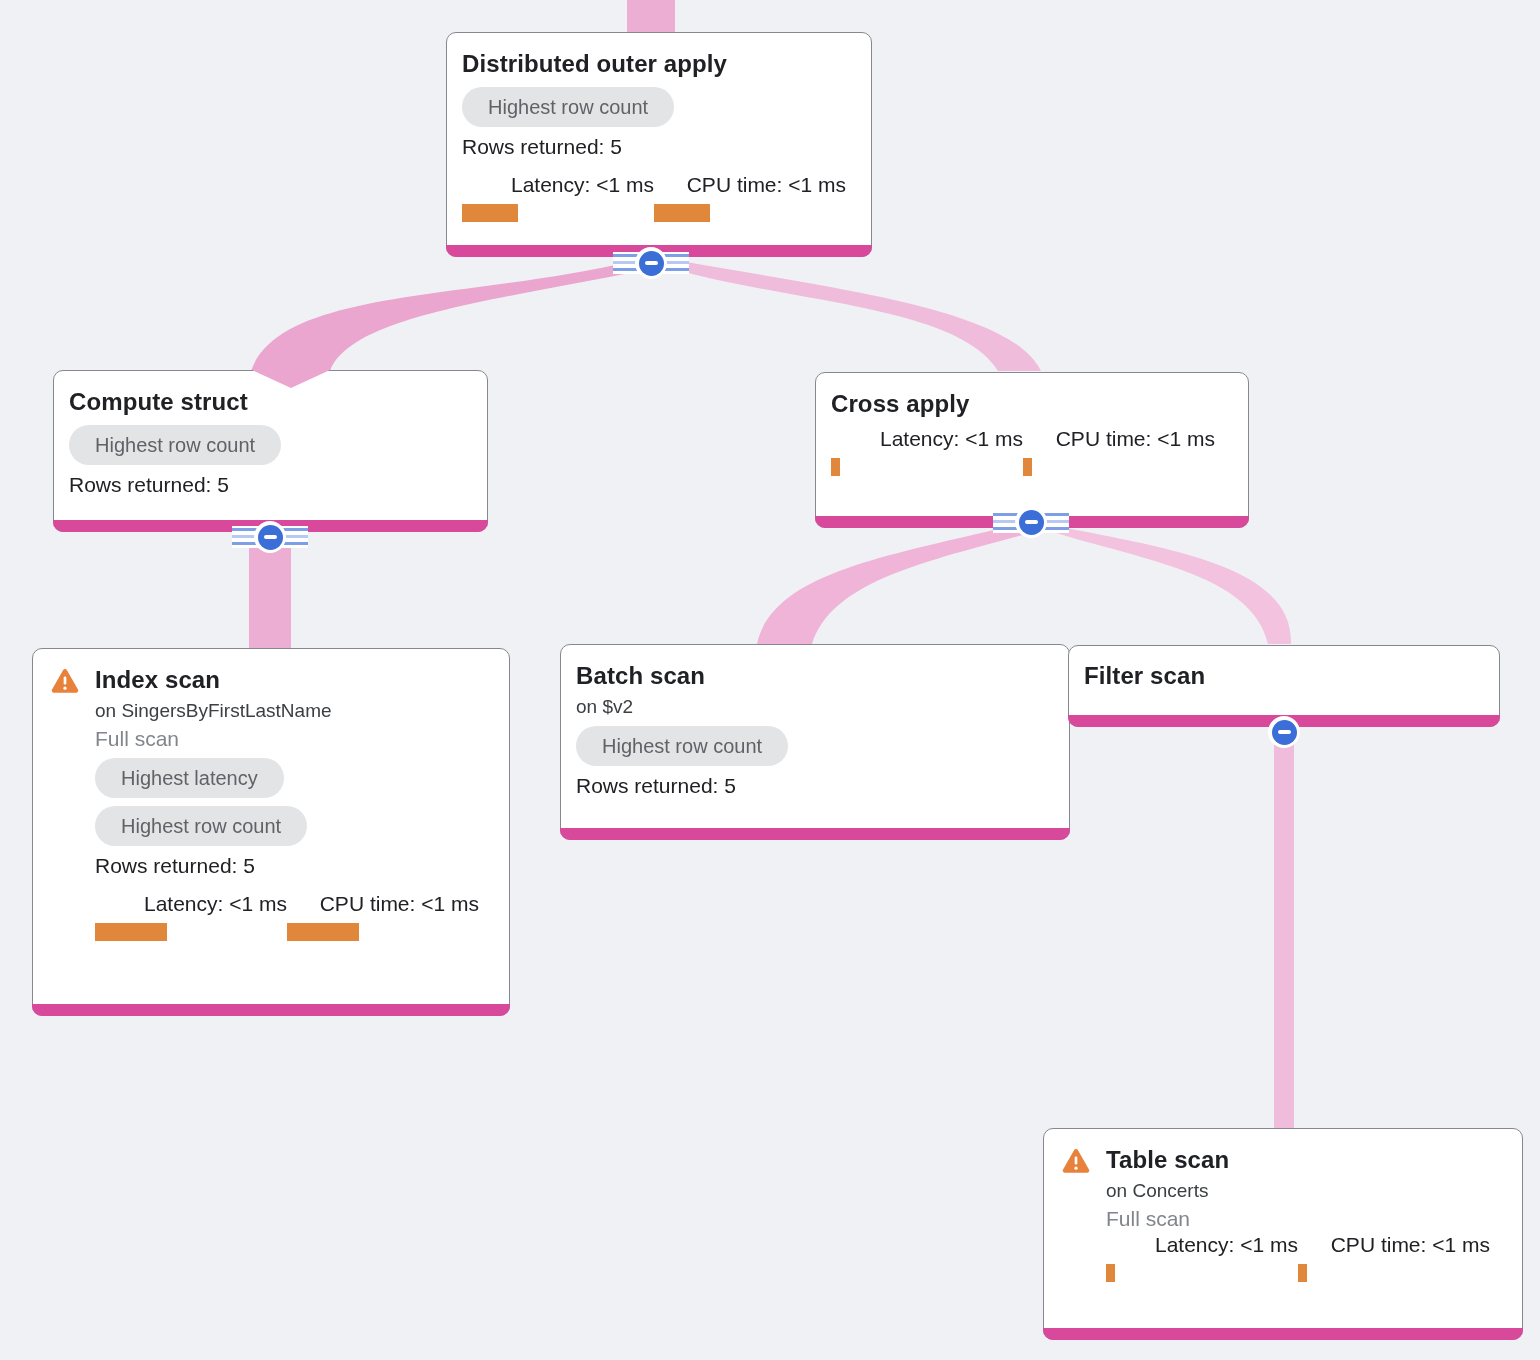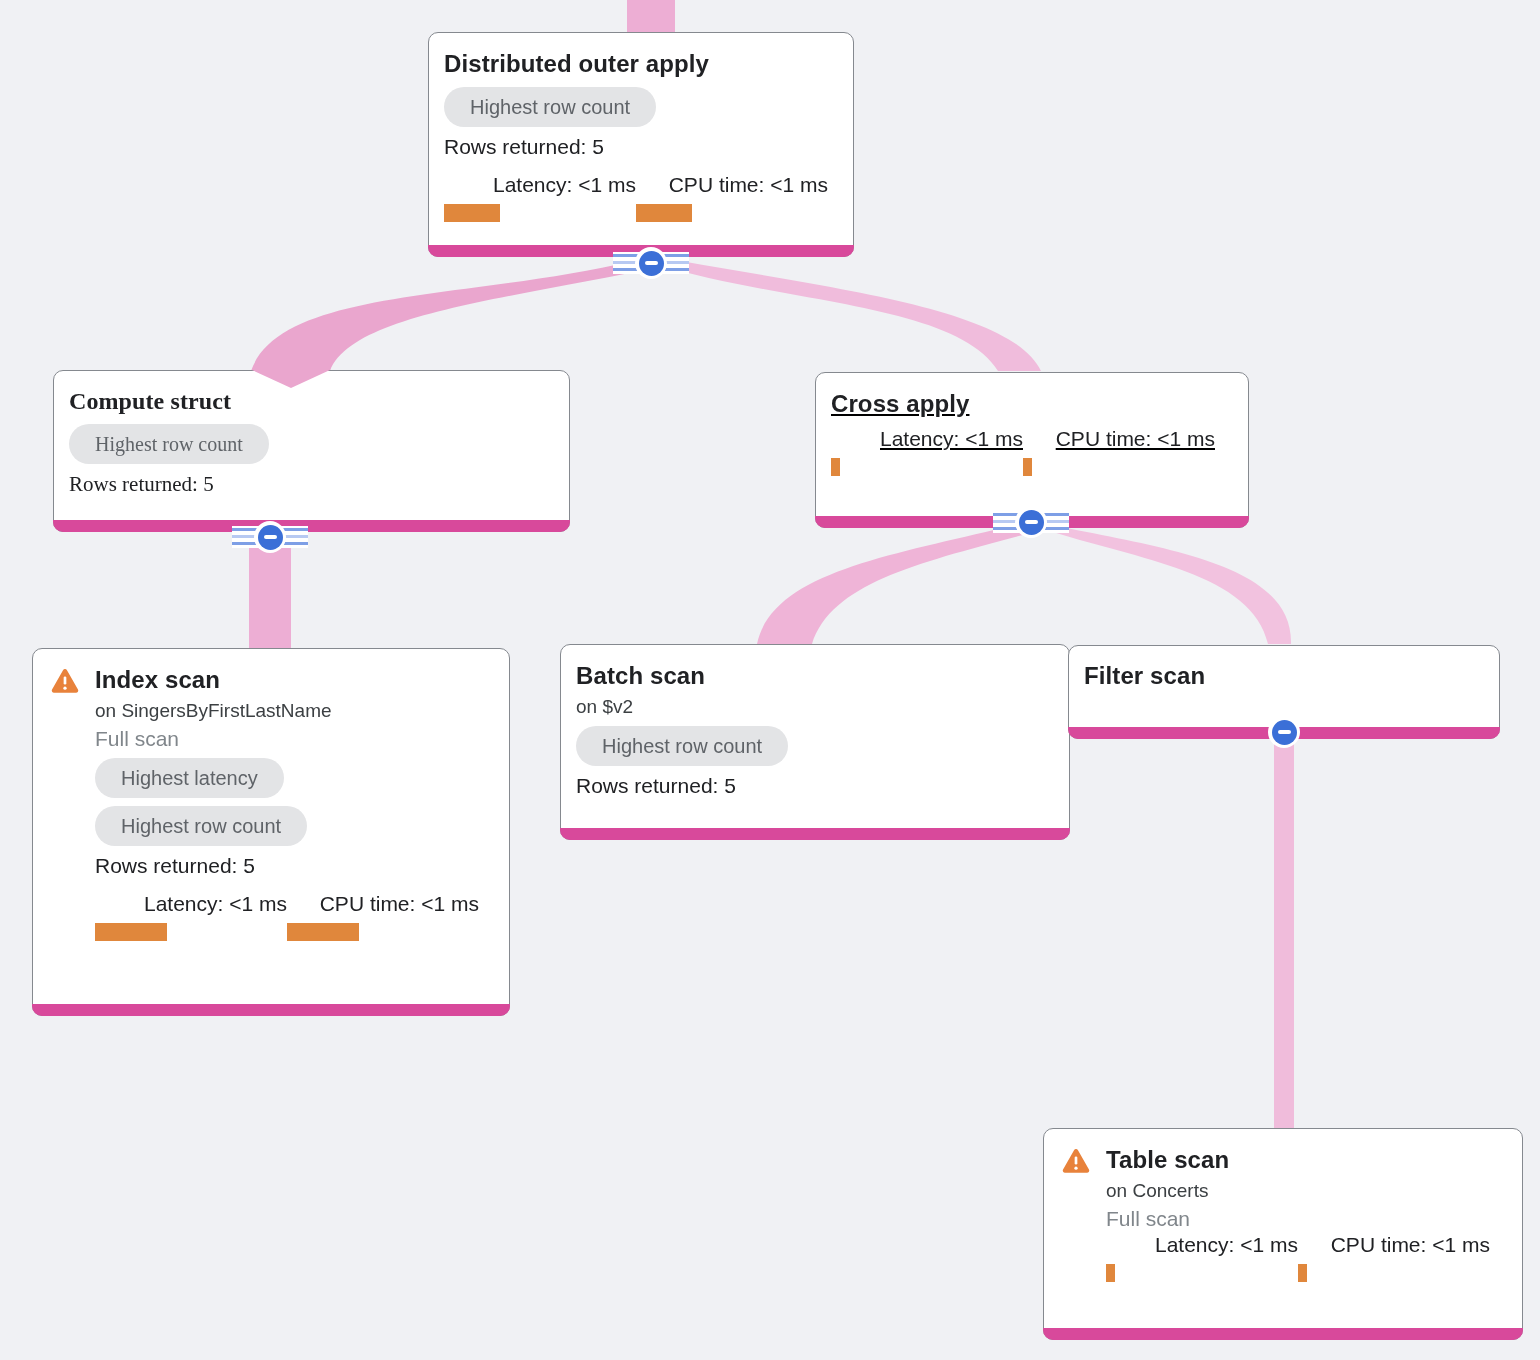--- a/index.html
+++ b/index.html
@@ -93,49 +93,49 @@
 <svg id="edges-svg">
   <rect x="627" y="0" width="48" height="34" fill="#EDAED4"></rect>
   <path d="M 633 261 C 470 300 280 288 251 371 L 330 371 C 352 312 520 298 667 265 Z" fill="#EAA6CE"></path>
   <path d="M 657 264 C 778 303 956 303 998 371 L 1041 371 C 1012 310 845 290 681 261 Z" fill="#F0BCDC"></path>
   <rect x="249" y="531" width="42" height="119" fill="#EDAED4"></rect>
   <path d="M 1006 527 C 888 556 772 573 757 644 L 812 644 C 832 580 928 561 1037 531 Z" fill="#EFB4D7"></path>
   <path d="M 1043 529 C 1140 560 1252 573 1268 644 L 1291 644 C 1293 568 1178 550 1061 527 Z" fill="#F2C2DF"></path>
   <rect x="1274" y="726" width="20" height="403" fill="#F0BCDB"></rect>
 </svg>
 
-<div class="card" style="left:428px; top:32px; width:426px; height:225px;">
+<div class="card" style="left:446px; top:32px; width:426px; height:225px;">
   <div class="content">
     <div class="title">Distributed outer apply</div>
     <div class="pill">Highest row count</div>
     <div class="rows">Rows returned: 5</div>
     <div class="metrics">
       <div class="metric">
         <div class="mlabel">Latency: &lt;1 ms</div>
         <div class="mbar" style="width: 56px;"></div>
       </div>
       <div class="metric">
         <div class="mlabel">CPU time: &lt;1 ms</div>
         <div class="mbar" style="width: 56px;"></div>
       </div>
     </div>
   </div>
   <div class="footer"></div>
 </div>
 
-<div class="card" style="left:53px; top:370px; width:517px; height:162px;font-family:Liberation Serif, serif;">
+<div class="card" style="left:53px; top:370px; width:435px; height:162px;">
   <div class="content">
     <div class="title">Compute struct</div>
     <div class="pill">Highest row count</div>
     <div class="rows">Rows returned: 5</div>
   </div>
   <div class="footer"></div>
 </div>
 
-<div class="card" style="left:815px; top:372px; width:434px; height:156px;text-decoration:underline;">
+<div class="card" style="left:815px; top:372px; width:434px; height:156px;">
   <div class="content">
     <div class="title">Cross apply</div>
     <div class="metrics" style="margin-top:3px;">
       <div class="metric">
         <div class="mlabel">Latency: &lt;1 ms</div>
         <div class="mbar" style="width: 9px;"></div>
       </div>
       <div class="metric">
         <div class="mlabel">CPU time: &lt;1 ms</div>
         <div class="mbar" style="width: 9px;"></div>
@@ -179,21 +179,21 @@
 <div class="card" style="left:560px; top:644px; width:510px; height:196px;">
   <div class="content">
     <div class="title" style="margin-bottom:6px;">Batch scan</div>
     <div class="subtitle" style="margin-bottom:8px;">on $v2</div>
     <div class="pill">Highest row count</div>
     <div class="rows">Rows returned: 5</div>
   </div>
   <div class="footer"></div>
 </div>
 
-<div class="card" style="left:1068px; top:645px; width:432px; height:94px;">
+<div class="card" style="left:1068px; top:645px; width:432px; height:82px;">
   <div class="content" style="padding-top:16px;">
     <div class="title" style="margin-bottom:0;">Filter scan</div>
   </div>
   <div class="footer"></div>
 </div>
 
 <div class="card" style="left:1043px; top:1128px; width:480px; height:212px;">
   <div class="warn-grid">
     <span class="warn-icon">
       <svg viewBox="0 0 24 22" width="28" height="26">

